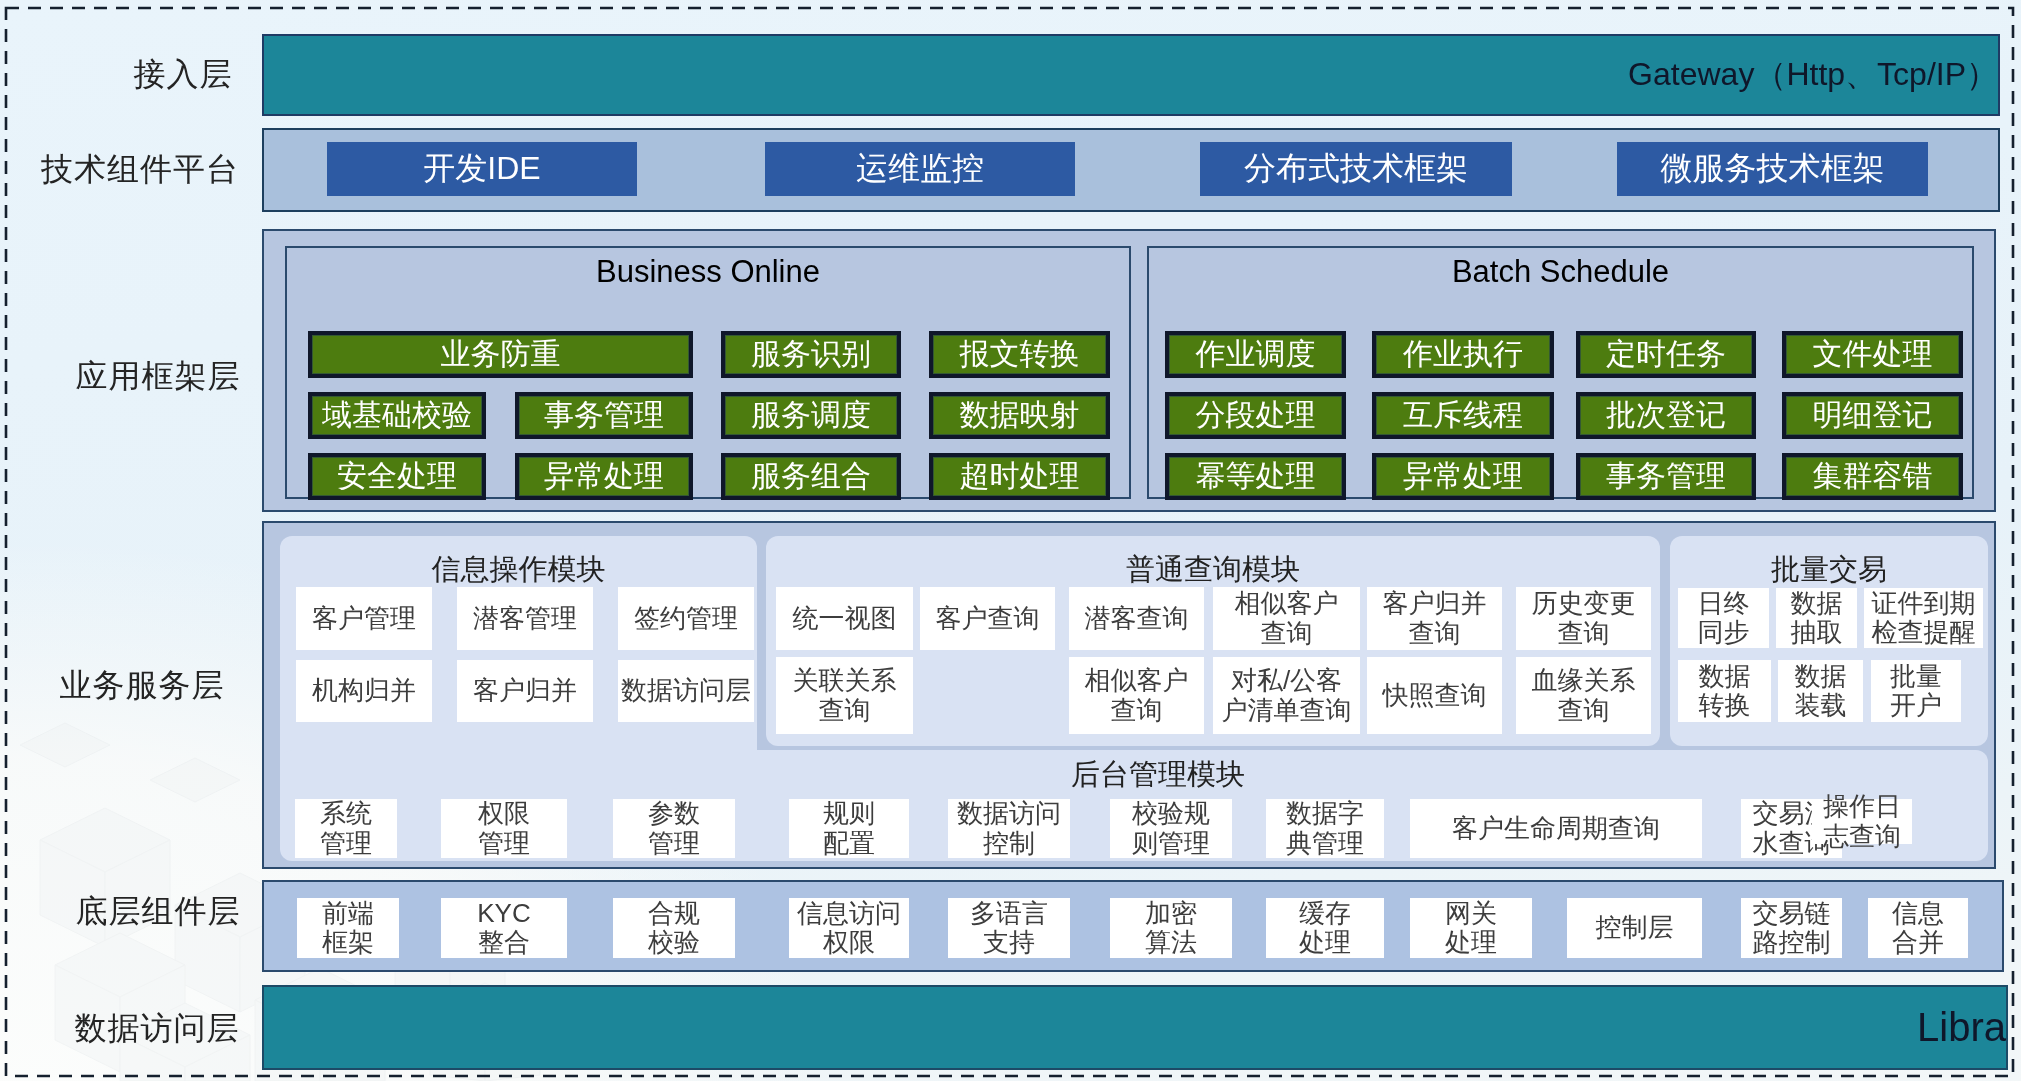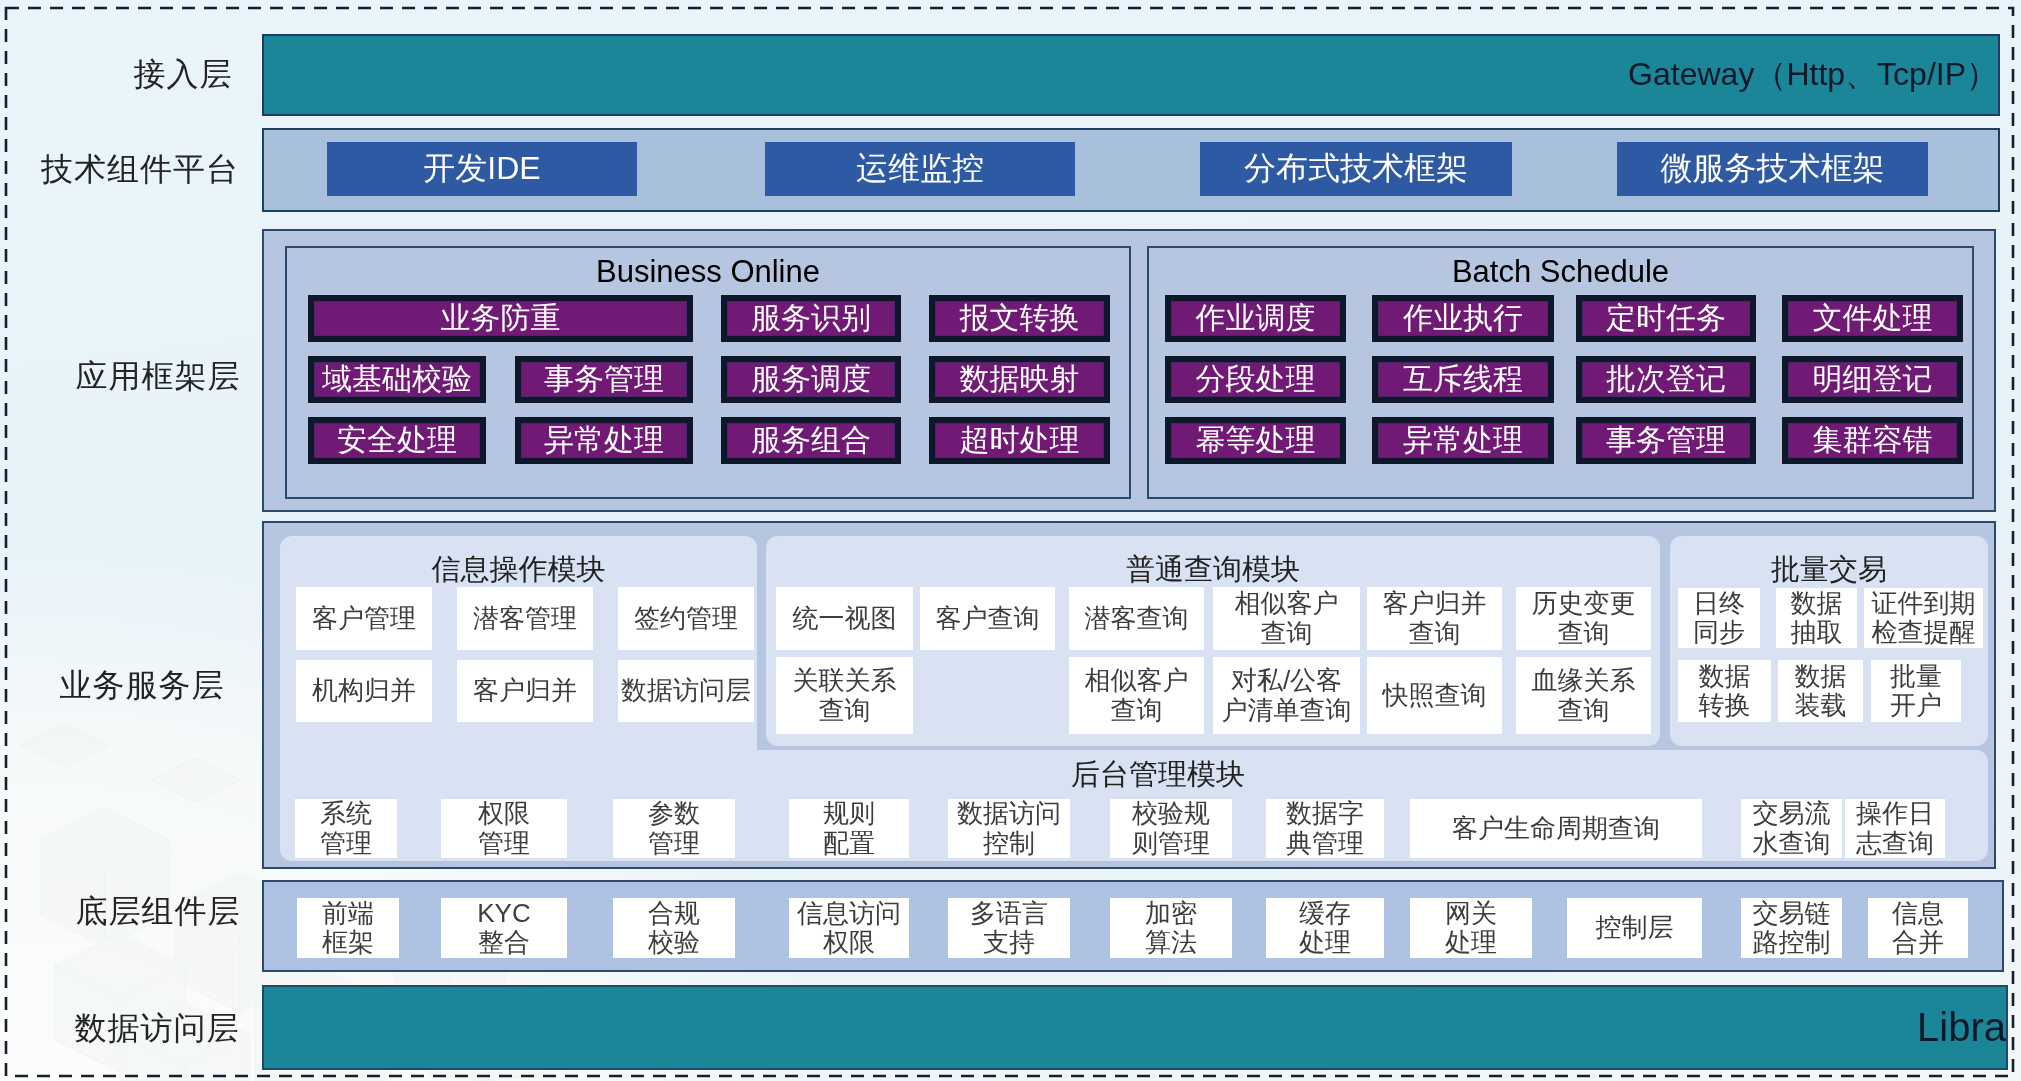--- a/index.html
+++ b/index.html
@@ -29,23 +29,23 @@
         color:#fff;font-size:32px;}
 
   .panel{position:absolute;left:262px;width:1730px;background:#b7c6e0;
         border:2px solid #2b4a6d;}
   #app-framework{top:229px;height:279px;}
   #business-service{top:521px;height:344px;}
 
   .inner-box{position:absolute;border:2px solid #2b4a6d;}
   .box-title{position:absolute;left:0;top:6px;width:100%;text-align:center;
         font-size:31px;color:#000000;}
-  .steel-btn{position:absolute;height:47px;background:#701a75;border:6px solid #0f172a;box-shadow:inset 0 0 0 1px rgba(25,52,88,.5);
+  .steel-btn{position:absolute;height:47px;background:#4d7c0f;border:4px solid #0f172a;box-shadow:inset 0 0 0 1px rgba(25,52,88,.5);
         box-sizing:border-box;display:flex;align-items:center;justify-content:center;
-        color:#fff;font-size:30px;}
+        color:#fff;font-size:30px;margin-top:36px;}
 
   .subpanel{position:absolute;background:#d9e2f3;border-radius:12px;}
   .sub-title{position:absolute;left:0;width:100%;text-align:center;
         font-size:29px;color:#222;}
   .white-btn{position:absolute;background:#fff;
         display:flex;align-items:center;justify-content:center;text-align:center;
         color:#3d3d3d;font-size:26px;line-height:1.13;white-space:pre-line;}
 
   #base-bar{position:absolute;left:262px;top:880px;width:1738px;height:88px;
         background:#adc2e2;border:2px solid #2b4a6d;}
@@ -170,21 +170,21 @@
 查询</div>
       <div class="white-btn" style="left:447px;top:121px;width:147px;height:77px">对私/公客
 户清单查询</div>
       <div class="white-btn" style="left:601px;top:121px;width:135px;height:77px">快照查询</div>
       <div class="white-btn" style="left:750px;top:121px;width:135px;height:77px">血缘关系
 查询</div>
     </div>
 
     <div class="subpanel" style="left:1406px;top:13px;width:318px;height:210px">
       <div class="sub-title" style="top:14px">批量交易</div>
-      <div class="white-btn" style="left:8px;top:52px;width:82px;height:60px">日终
+      <div class="white-btn" style="left:8px;top:52px;width:91px;height:60px">日终
 同步</div>
       <div class="white-btn" style="left:106px;top:52px;width:81px;height:60px">数据
 抽取</div>
       <div class="white-btn" style="left:194px;top:52px;width:119px;height:60px">证件到期
 检查提醒</div>
       <div class="white-btn" style="left:8px;top:124px;width:93px;height:62px">数据
 转换</div>
       <div class="white-btn" style="left:108px;top:124px;width:85px;height:62px">数据
 装载</div>
       <div class="white-btn" style="left:201px;top:124px;width:90px;height:62px">批量
@@ -203,21 +203,21 @@
 配置</div>
       <div class="white-btn" style="left:668px;top:49px;width:122px;height:59px">数据访问
 控制</div>
       <div class="white-btn" style="left:830px;top:49px;width:122px;height:59px">校验规
 则管理</div>
       <div class="white-btn" style="left:986px;top:49px;width:118px;height:59px">数据字
 典管理</div>
       <div class="white-btn" style="left:1130px;top:49px;width:292px;height:59px">客户生命周期查询</div>
       <div class="white-btn" style="left:1461px;top:49px;width:101px;height:59px">交易流
 水查询</div>
-      <div class="white-btn" style="left:1565px;top:49px;width:100px;height:59px">操作日
+      <div class="white-btn" style="left:1532px;top:49px;width:100px;height:45px">操作日
 志查询</div>
     </div>
   </div>
 
   <div id="base-bar">
     <div class="white-btn" style="left:33px;top:16px;width:102px;height:60px">前端
 框架</div>
     <div class="white-btn" style="left:177px;top:16px;width:126px;height:60px">KYC
 整合</div>
     <div class="white-btn" style="left:349px;top:16px;width:122px;height:60px">合规

